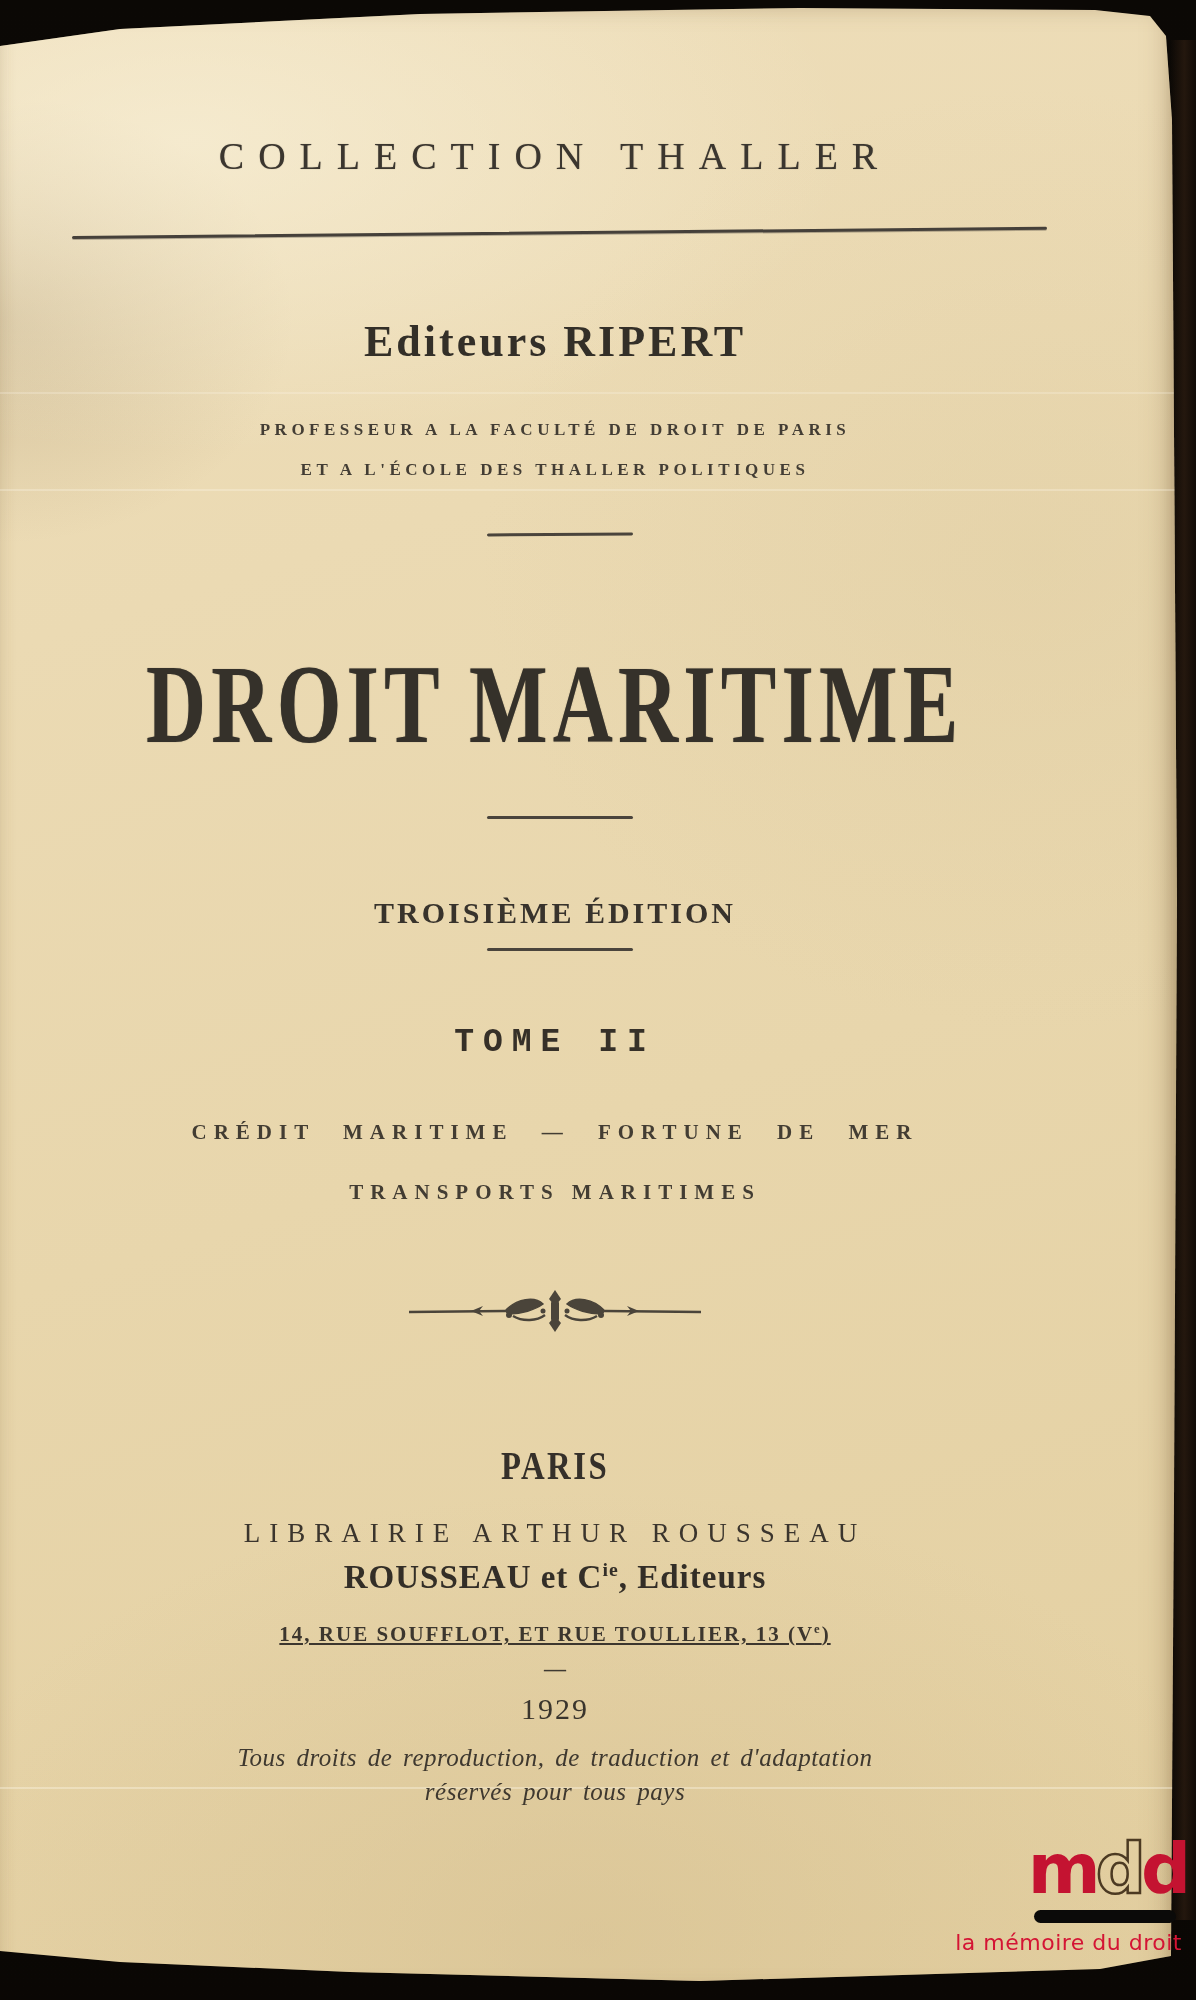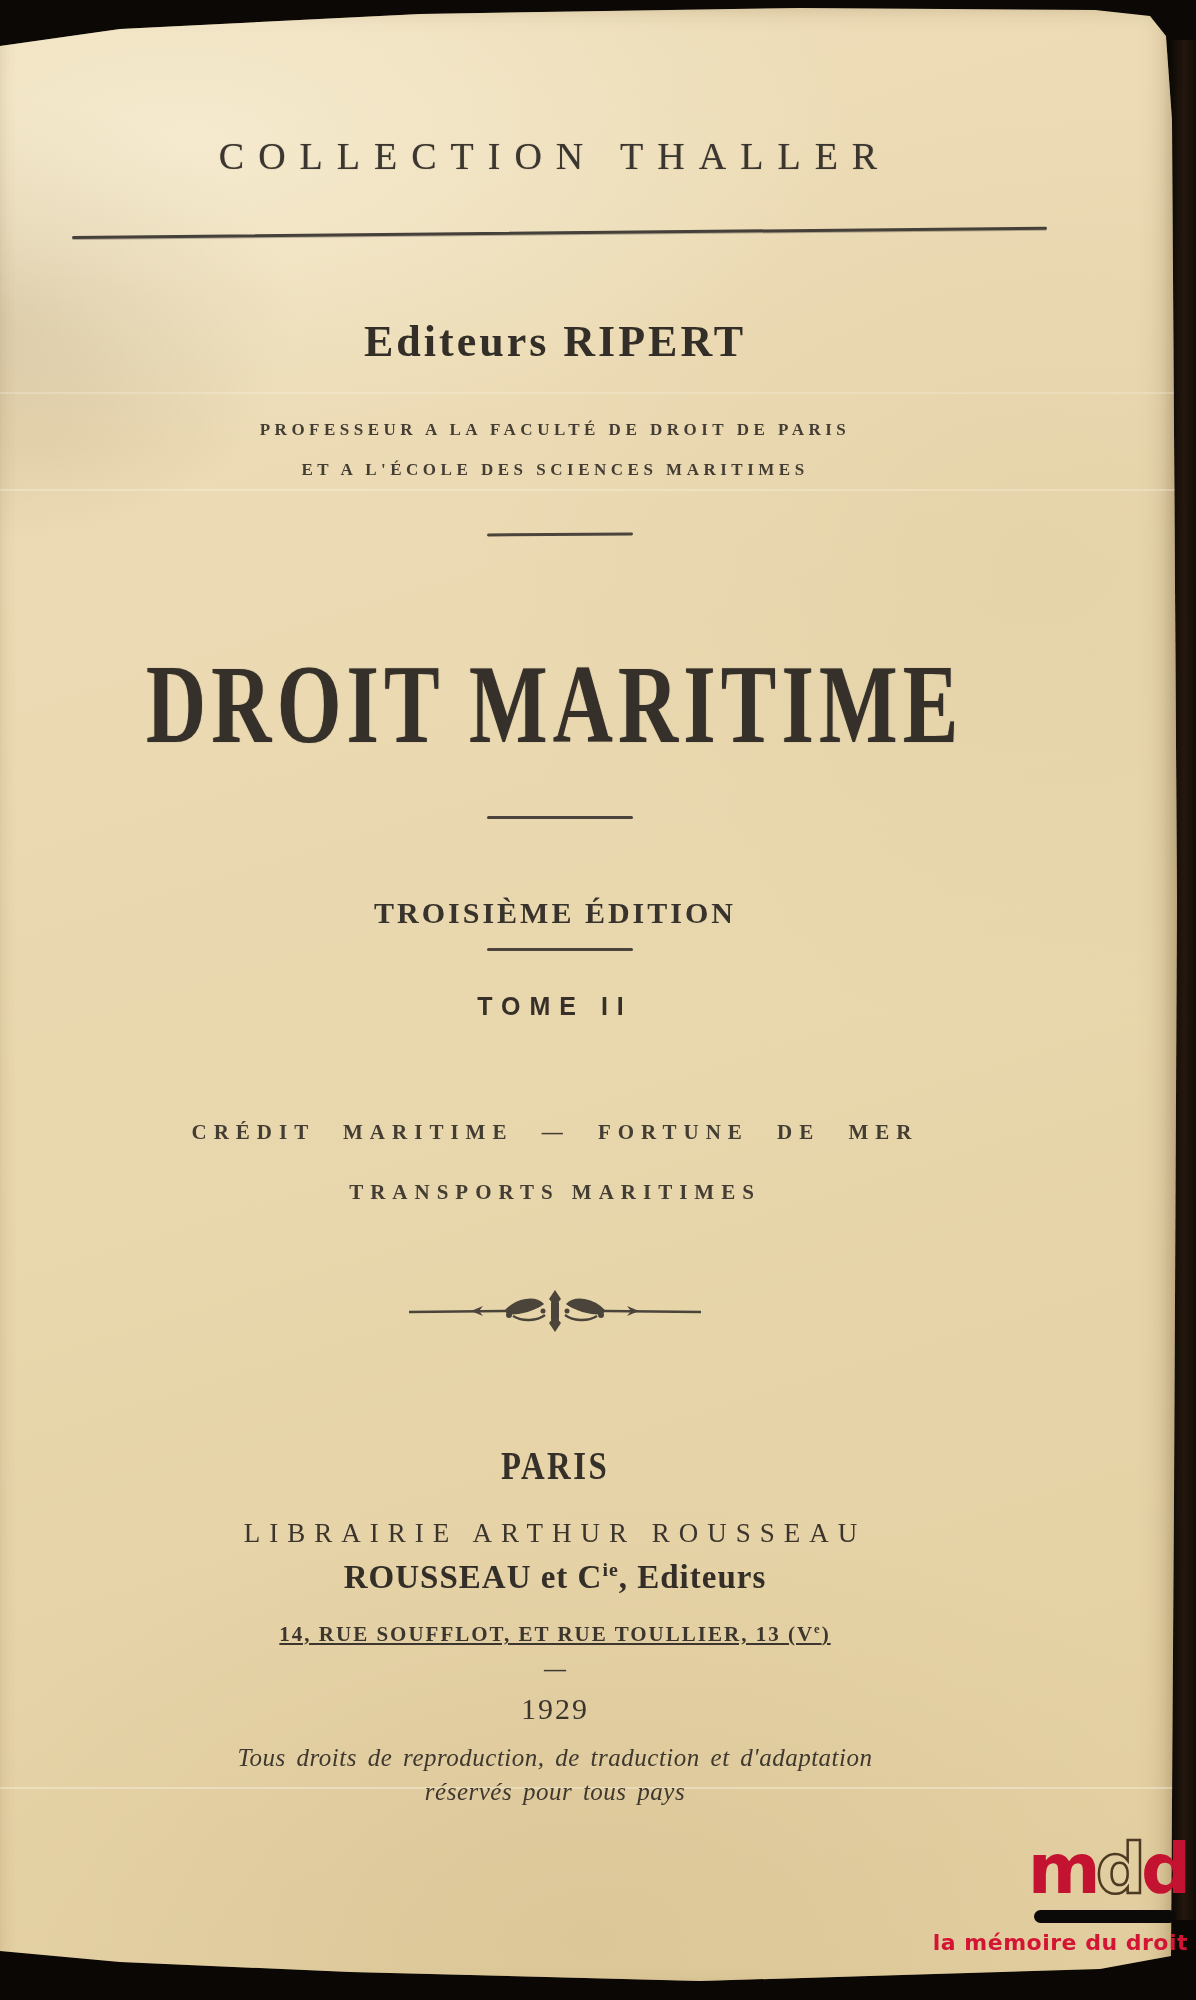--- a/index.html
+++ b/index.html
@@ -55,21 +55,21 @@
   .rs1{top:533px;transform:rotate(-.4deg);}
   .rs2{top:816px;}
   .rs3{top:948px;}
   .main-title{top:648px;font-size:0;}
   .main-title .stretch{
     display:inline-block;font-size:98px;font-weight:700;letter-spacing:6px;
     color:#35312a;transform:scale(.85,1.14);transform-origin:center;
     text-shadow:0 0 1px rgba(52,48,40,.5);
   }
   .edition{top:896px;font-size:30px;font-weight:700;letter-spacing:3px;color:#38332c;}
-  .tome{top:992px;font-size:25px;font-weight:700;letter-spacing:9px;color:#363028;font-family:Liberation Sans, sans-serif;}
+  .tome{top:1024px;font-size:33px;font-weight:700;letter-spacing:9px;color:#363028;font-family:Liberation Mono, monospace;}
   .subt{font-size:21px;font-weight:700;color:#433d33;}
   .subt.l1{top:1120px;letter-spacing:7px;word-spacing:16px;}
   .subt.l2{top:1180px;letter-spacing:7px;}
   .ornament{position:absolute;left:0;width:1110px;top:1288px;text-align:center;}
   .city{top:1442px;font-size:40px;letter-spacing:3px;color:#35302a;}
   .city .narrow{display:inline-block;transform:scaleX(.82);font-weight:700;}
   .pub1{top:1518px;font-size:27px;letter-spacing:9px;color:#3b352d;}
   .pub2{top:1558px;font-size:33px;font-weight:700;letter-spacing:1px;color:#332e27;}
   .addr{top:1622px;font-size:21px;font-weight:700;letter-spacing:2px;color:#3c362e;text-decoration:underline;}
   sup{font-size:60%;vertical-align:super;}
@@ -83,44 +83,44 @@
   .mdd{position:absolute;right:2px;bottom:-6px;width:262px;height:172px;z-index:5;}
   .mdd-word{
     position:absolute;right:8px;top:0;
     font-family:"DejaVu Sans","Liberation Sans",sans-serif;
     font-weight:700;font-size:70px;line-height:1;letter-spacing:-5px;white-space:nowrap;margin-left:36px;
   }
   .mdd-word .red{color:#c41331;}
   .mdd-word .outline{color:transparent;-webkit-text-stroke:2.5px #4c3a22;text-stroke:2.5px #4c3a22;}
   .mdd-bar{position:absolute;right:18px;top:76px;width:142px;height:13px;background:#0b0a09;border-radius:7px;}
   .mdd-tag{
-    position:absolute;right:6px;top:96px;
+    position:absolute;right:12px;top:96px;
     font-family:"DejaVu Sans","Liberation Sans",sans-serif;
-    font-weight:700;font-size:22px;color:#d41434;letter-spacing:.5px;white-space:nowrap;
+    font-weight:400;font-size:22px;color:#d41434;letter-spacing:.5px;white-space:nowrap;
   }
 </style>
 </head>
 <body>
 
 <div class="scene">
 
   <div class="edge-sheen"></div>
 
   <div class="book-page">
 
     <div class="crease c1"></div>
     <div class="crease c2"></div>
     <div class="crease c3"></div>
 
     <div class="tline collection">COLLECTION THALLER</div>
     <div class="rule-long"></div>
 
     <div class="tline author">Editeurs RIPERT</div>
     <div class="tline prof l1">PROFESSEUR A LA FACULTÉ DE DROIT DE PARIS</div>
-    <div class="tline prof l2">ET A L'ÉCOLE DES SCIENCES MARITIMES</div>
+    <div class="tline prof l2">ET A L'ÉCOLE DES THALLER POLITIQUES</div>
 
     <div class="rule-short rs1"></div>
 
     <div class="tline main-title">
       <span class="stretch">DROIT MARITIME</span>
     </div>
 
     <div class="rule-short rs2"></div>
     <div class="tline edition">TROISIÈME ÉDITION</div>
     <div class="rule-short rs3"></div>

